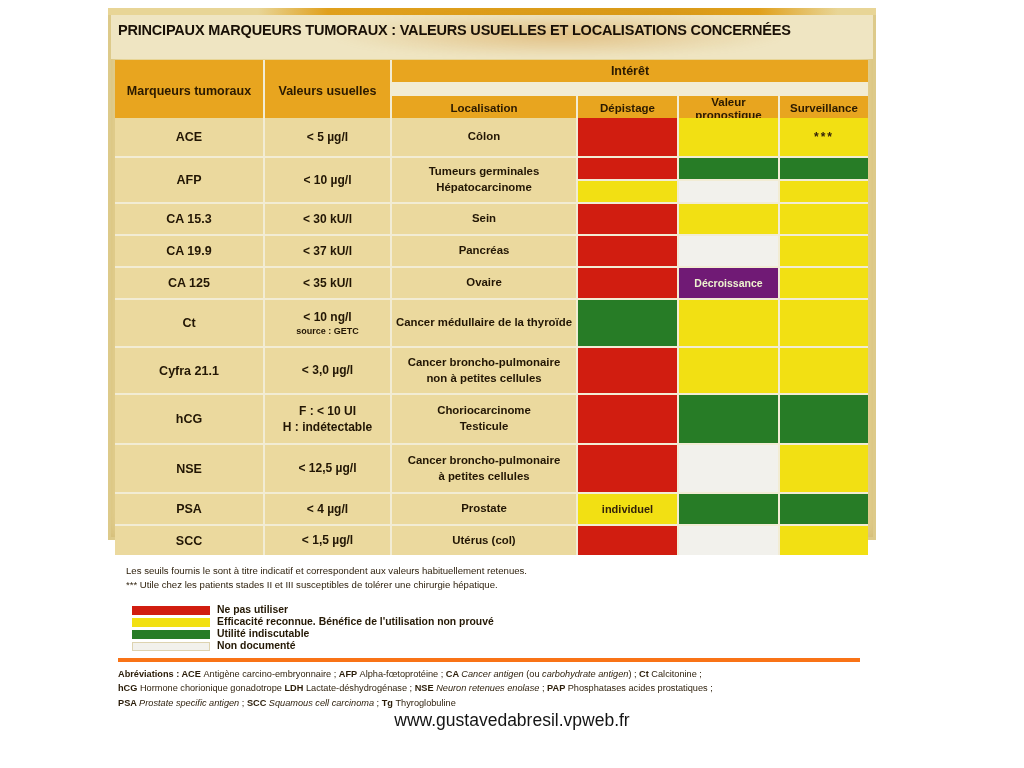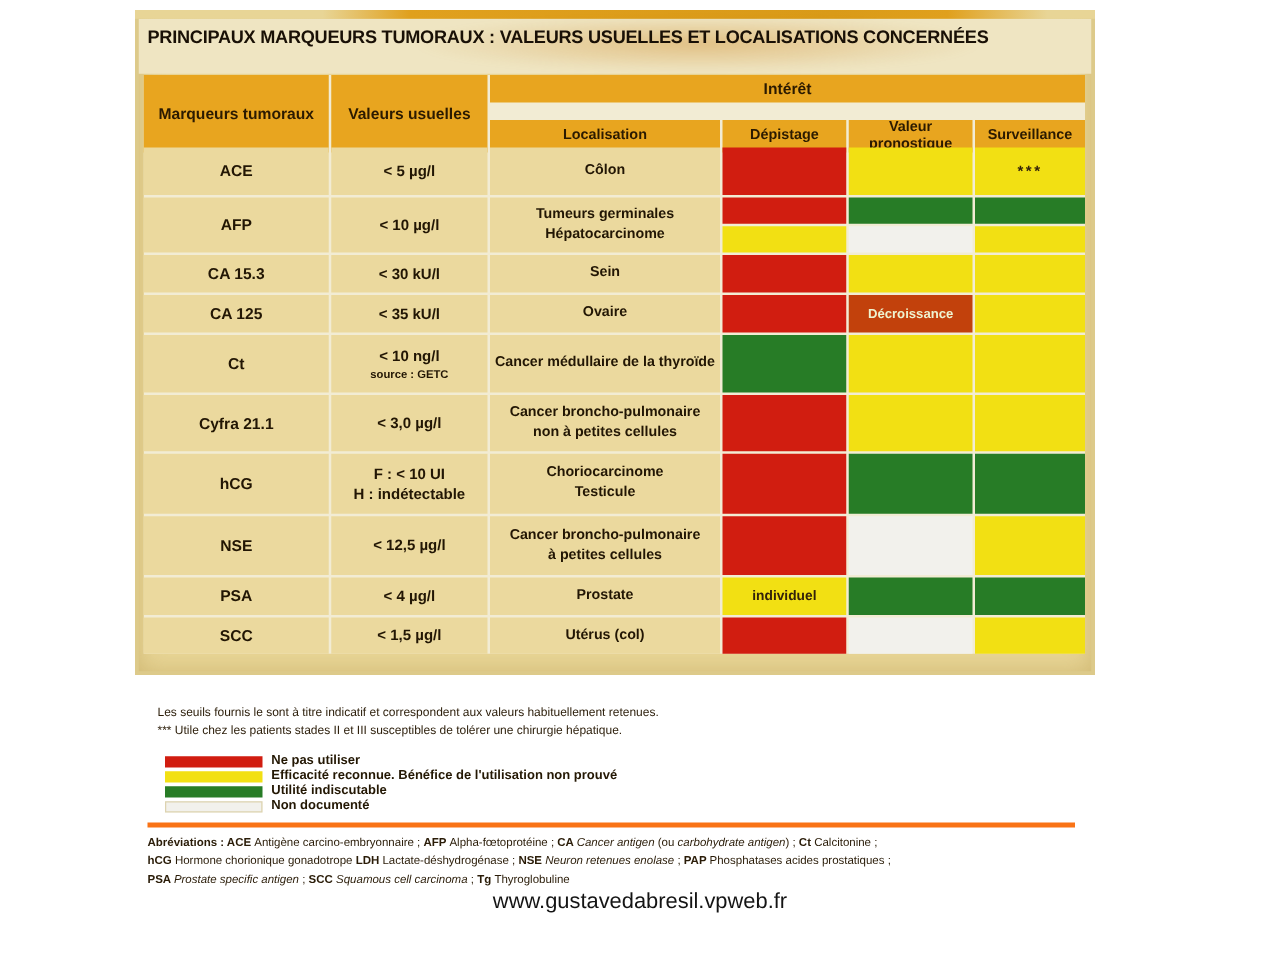--- a/index.html
+++ b/index.html
@@ -52,21 +52,21 @@
   .val-line{font-size:12px;font-weight:bold;color:#221604;line-height:1.35;white-space:nowrap;}
   .val-small{font-size:9px;}
   .loc-line{font-size:11.4px;font-weight:bold;color:#221604;line-height:1.4;white-space:nowrap;}
   .status{display:flex;flex-direction:column;gap:2px;}
   .part{flex:1;display:flex;align-items:center;justify-content:center;font-size:11px;font-weight:bold;color:#33220a;overflow:hidden;}
   .part.dk-green-txt{color:#eef3d0;font-size:10.5px;}
   .stars{letter-spacing:2px;font-size:12px;}
   
   .notes{position:absolute;left:18px;top:556px;font-size:9.6px;color:#2a1c08;line-height:1.5;}
   .legend{position:absolute;left:24px;top:596px;}
-  .lg-row{display:flex;align-items:center;height:11px;margin-bottom:1px;}
+  .lg-row{display:flex;align-items:flex-end;height:11px;margin-bottom:1px;}
   .lg-swatch{width:78px;height:9px;margin-right:7px;flex:none;}
   .lg-label{font-size:10.4px;font-weight:bold;color:#241804;white-space:nowrap;line-height:1;}
   .abbr{
     position:absolute;left:10px;top:650px;width:742px;
     border-top:4px solid #f97316;padding-top:5px;
     font-size:9.2px;color:#2a1c08;line-height:1.55;
   }
   .abbr .b{font-weight:bold;}
   .abbr .i{font-style:italic;}
   .caption{
@@ -162,33 +162,53 @@
         </div>
         <div class="status">
           <div class="part" style="background: rgb(242, 224, 19);"></div>
         </div>
         <div class="status">
           <div class="part" style="background: rgb(242, 224, 19);"></div>
         </div>
       </div>
       <div class="trow" style="height: 30px;">
         <div class="tc tan">
+          <div class="marker-t">CA 19.9</div>
+        </div>
+        <div class="tc tan">
+          <div class="val-line">&lt; 37 kU/l</div>
+        </div>
+        <div class="tc tan">
+          <div class="loc-line">Pancréas</div>
+        </div>
+        <div class="status">
+          <div class="part" style="background: rgb(209, 29, 16);"></div>
+        </div>
+        <div class="status">
+          <div class="part" style="background: rgb(242, 241, 236);"></div>
+        </div>
+        <div class="status">
+          <div class="part" style="background: rgb(242, 224, 19);"></div>
+        </div>
+      </div>
+      <div class="trow" style="height: 30px;">
+        <div class="tc tan">
           <div class="marker-t">CA 125</div>
         </div>
         <div class="tc tan">
           <div class="val-line">&lt; 35 kU/l</div>
         </div>
         <div class="tc tan">
           <div class="loc-line">Ovaire</div>
         </div>
         <div class="status">
           <div class="part" style="background: rgb(209, 29, 16);"></div>
         </div>
         <div class="status">
-          <div class="part dk-green-txt" style="background: #c2410c;">
+          <div class="part dk-green-txt" style="background: #701a75;">
             <div>Décroissance</div>
           </div>
         </div>
         <div class="status">
           <div class="part" style="background: rgb(242, 224, 19);"></div>
         </div>
       </div>
       <div class="trow" style="height: 46px;">
         <div class="tc tan">
           <div class="marker-t">Ct</div>

